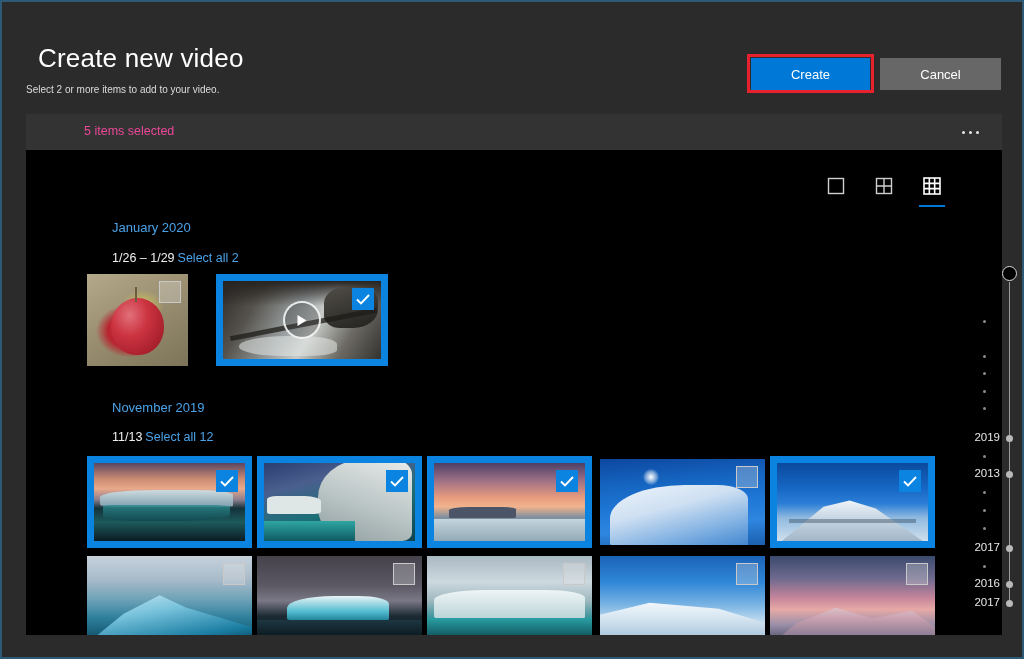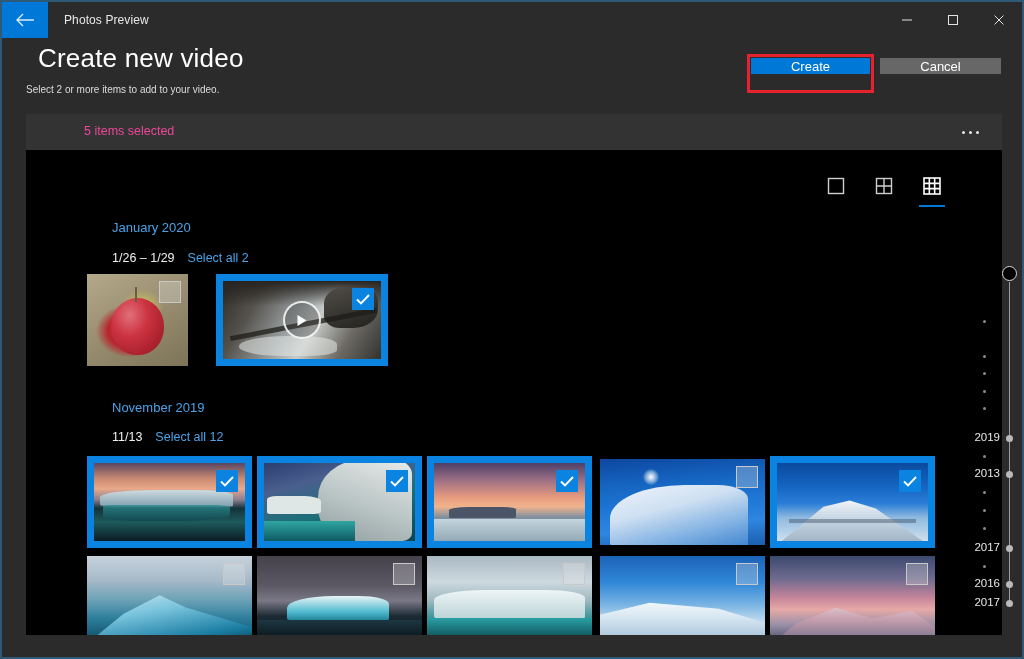--- a/index.html
+++ b/index.html
@@ -90,21 +90,21 @@
     position: absolute;
     left: 24px; top: 46px;
     font-size: 10px;
     color: #dcdcdc;
     white-space: nowrap;
   }
 
   .action-btn {
     position: absolute;
     top: 20px;
-    height: 16px;
+    height: 32px;
     font-size: 13px;
     color: #ffffff;
     border: none;
     display: flex;
     align-items: center;
     justify-content: center;
     cursor: pointer;
     font-family: "Liberation Sans", sans-serif;
     padding: 0;
   }
@@ -198,21 +198,21 @@
     left: 86px;
     font-size: 13px;
     color: #4aa3e8;
     cursor: pointer;
   }
   .section-daterow {
     position: absolute;
     left: 86px;
     display: flex;
     align-items: baseline;
-    gap: 13px;
+    gap: 3px;
     font-size: 12.5px;
   }
   .date-range { color: #f0f0f0; }
   .select-all { color: #4aa3e8; cursor: pointer; }
 
   .thumb {
     position: absolute;
     box-sizing: border-box;
     overflow: hidden;
     cursor: pointer;
@@ -306,45 +306,20 @@
     width: 3px; height: 3px;
     border-radius: 50%;
     background: #8a8a8a;
   }
 </style>
 </head>
 <body>
 
 <div class="window">
 
-  <div class="titlebar">
-    <div class="back-btn">
-      <svg width="20" height="14" viewBox="0 0 20 14">
-        <path d="M8 1 L2 7 L8 13 M2 7 L19 7" fill="none" stroke="#d8ecff" stroke-width="1.4"></path>
-      </svg>
-    </div>
-    <div class="app-title">Photos Preview</div>
-    <div class="win-controls">
-      <div class="win-btn">
-        <svg width="12" height="12" viewBox="0 0 12 12">
-          <path d="M1 6 H11" stroke="#e2e2e2" stroke-width="1"></path>
-        </svg>
-      </div>
-      <div class="win-btn">
-        <svg width="12" height="12" viewBox="0 0 12 12">
-          <rect x="1.5" y="1.5" width="9" height="9" fill="none" stroke="#e2e2e2" stroke-width="1"></rect>
-        </svg>
-      </div>
-      <div class="win-btn close">
-        <svg width="12" height="12" viewBox="0 0 12 12">
-          <path d="M1.5 1.5 L10.5 10.5 M10.5 1.5 L1.5 10.5" stroke="#e2e2e2" stroke-width="1"></path>
-        </svg>
-      </div>
-    </div>
-  </div>
 
   <div class="header">
     <div class="page-title">Create new video</div>
     <div class="page-subtitle">Select 2 or more items to add to your video.</div>
     <button class="action-btn btn-create">Create</button>
     <button class="action-btn btn-cancel">Cancel</button>
     <div class="annotate-box"></div>
   </div>
 
   <div class="selbar">

